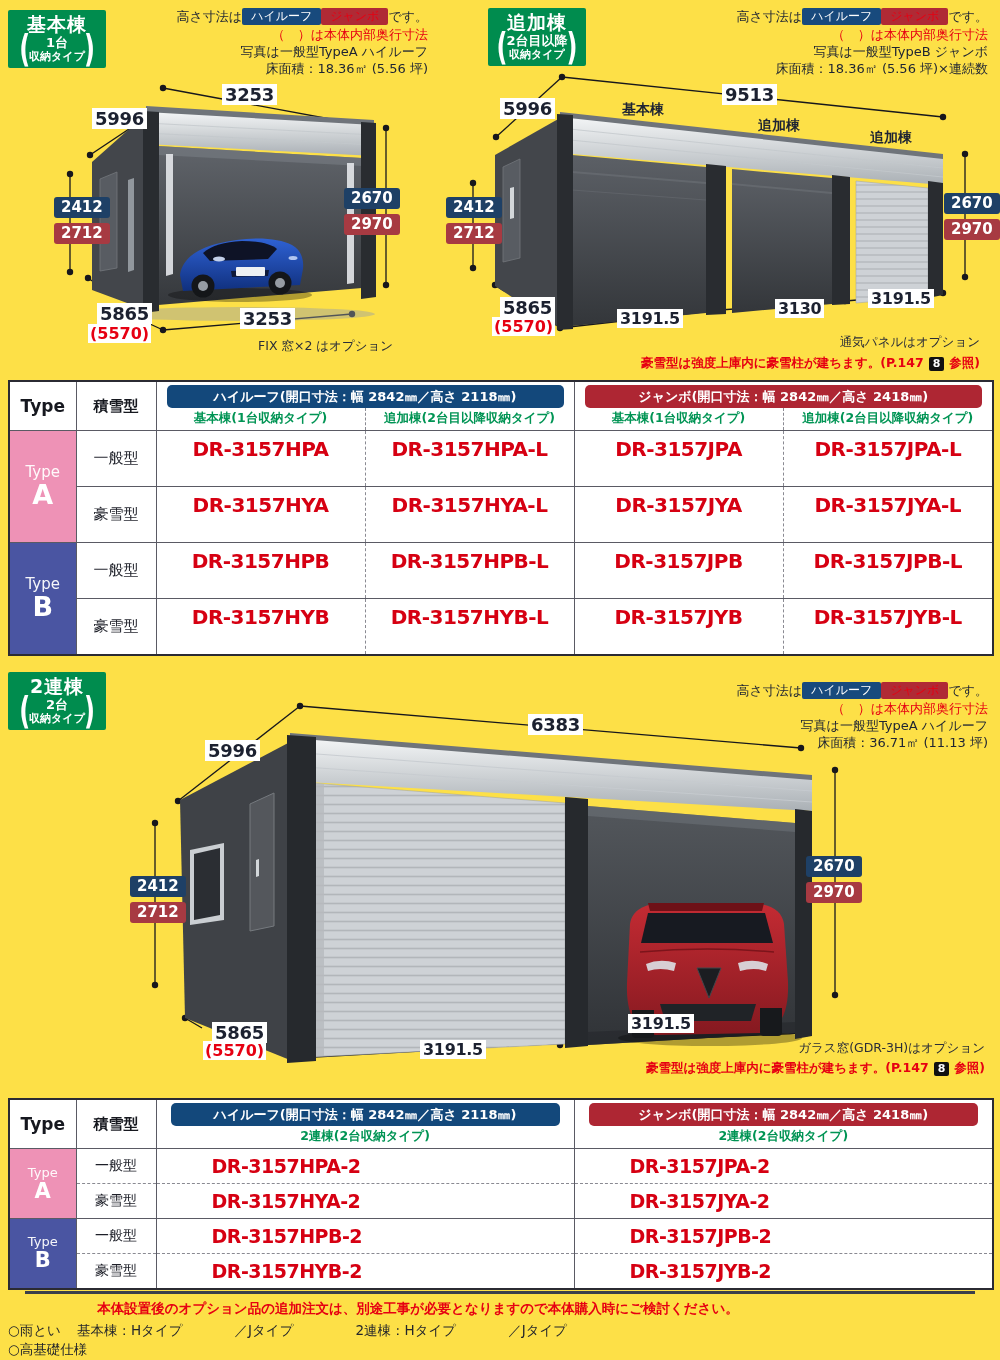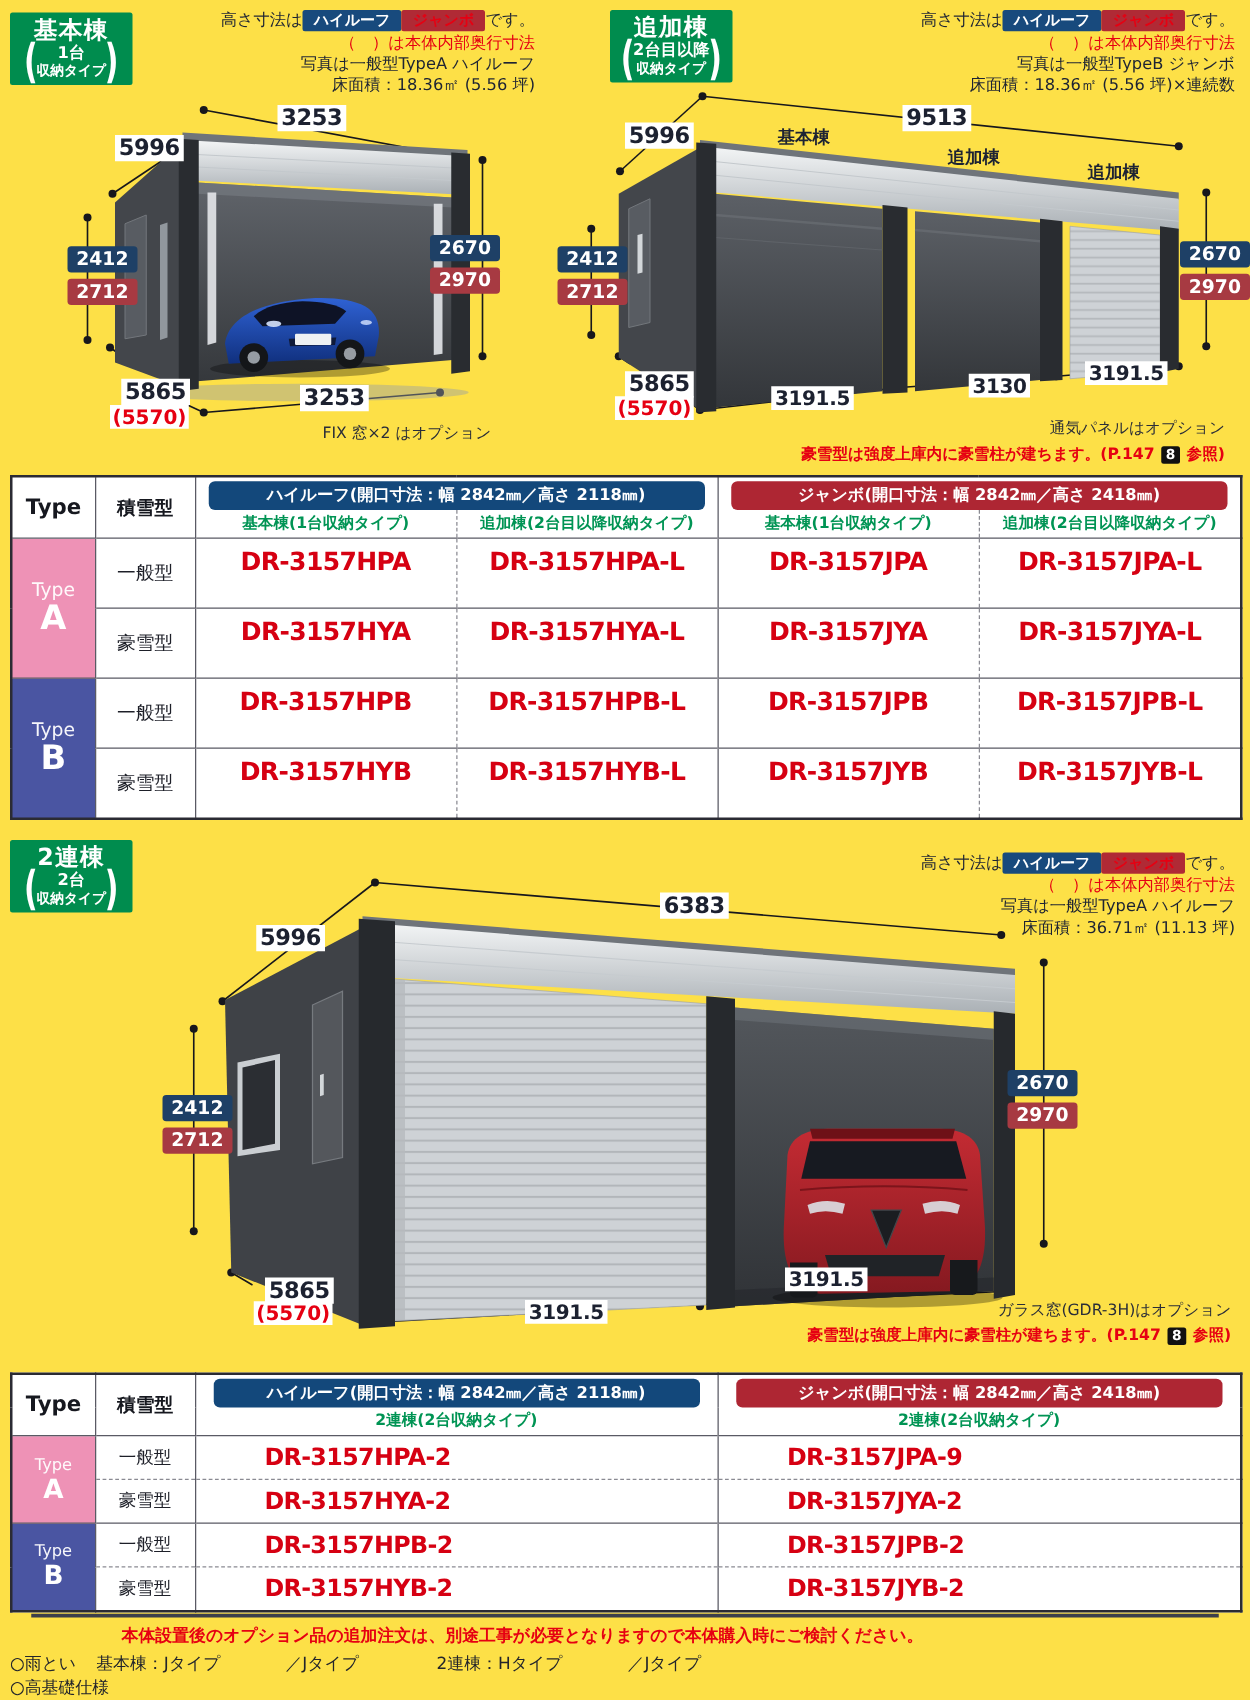--- a/index.html
+++ b/index.html
@@ -11,21 +11,21 @@
           padding:4px 5px 5px;min-width:88px;}
   .gbadge .t1{font-size:19px;font-weight:800;line-height:21px;letter-spacing:1px;}
   .gbadge .prow{display:flex;align-items:center;justify-content:center;line-height:1;}
   .gbadge .par{font-size:24px;font-weight:600;transform:scaleY(1.55);margin:0 -1px;}
   .gbadge .mid{display:flex;flex-direction:column;}
   .gbadge .s1{font-size:13px;font-weight:700;line-height:15px;}
   .gbadge .s2{font-size:11px;font-weight:700;line-height:13px;}
   
   .info{position:absolute;text-align:right;font-size:13px;color:#1d2333;line-height:17px;}
   .info .l1{display:flex;justify-content:flex-end;gap:0;margin-bottom:1px;}
-  .chip{color:#fff;font-weight:700;font-size:12px;padding:0 9px;border-radius:2px;line-height:17px;}
+  .chip{color:#fff;font-weight:400;font-size:12px;padding:0 9px;border-radius:2px;line-height:17px;}
   .chip.navy{background:#184a7d}.chip.red{background:#b02a35}
   .info .red{color:#e60012;}
   
   .dim{position:absolute;font-weight:700;font-size:18px;color:#1c2130;letter-spacing:-0.3px;}
   .dim.sm{font-size:16px;}
   .wbg{background:#fff;padding:0 3px;}
   .dimred{position:absolute;font-weight:700;font-size:16px;color:#e60012;background:#fff;padding:0 2px;}
   .hb{position:absolute;color:#fff;font-weight:700;font-size:15px;padding:0 7px;border-radius:3px;line-height:21px;}
   .hb.navy{background:#1e4066}.hb.red{background:#a73a42}
   .rooflbl{position:absolute;font-size:14px;color:#1d2333;font-weight:600;}
@@ -464,21 +464,21 @@
       <th class="sub bl-s">2連棟(2台収納タイプ)</th>
       <th class="sub bl-s">2連棟(2台収納タイプ)</th>
     </tr>
     <tr class="dr">
       <td class="tcell typeA bt" rowspan="2">
         <div class="tw">Type</div>
         <div class="tl">A</div>
       </td>
       <td class="snowc bl-s bt">一般型</td>
       <td class="model2 bl-s bt">DR-3157HPA-2</td>
-      <td class="model2 bl-s bt">DR-3157JPA-9</td>
+      <td class="model2 bl-s bt">DR-3157JPA-2</td>
     </tr>
     <tr class="dr">
       <td class="snowc bl-s bt-d">豪雪型</td>
       <td class="model2 bl-s bt-d">DR-3157HYA-2</td>
       <td class="model2 bl-s bt-d">DR-3157JYA-2</td>
     </tr>
     <tr class="dr">
       <td class="tcell typeB bt" rowspan="2">
         <div class="tw">Type</div>
         <div class="tl">B</div>
@@ -492,20 +492,20 @@
       <td class="model2 bl-s bt-d">DR-3157HYB-2</td>
       <td class="model2 bl-s bt-d">DR-3157JYB-2</td>
     </tr>
   </tbody>
     </table>
 
   <div class="divider"></div>
   <div class="warn">本体設置後のオプション品の追加注文は、別途工事が必要となりますので本体購入時にご検討ください。</div>
   <div class="f1">
     <span>○雨とい</span>
-    <span class="g1">基本棟：Jタイプ</span>
+    <span class="g1">基本棟：Hタイプ</span>
     <span class="g2">／Jタイプ</span>
     <span class="g3">2連棟：Hタイプ</span>
     <span class="g4">／Jタイプ</span>
   </div>
   <div class="f2">○高基礎仕様</div>
 
 </div>
 
 </body></html>

